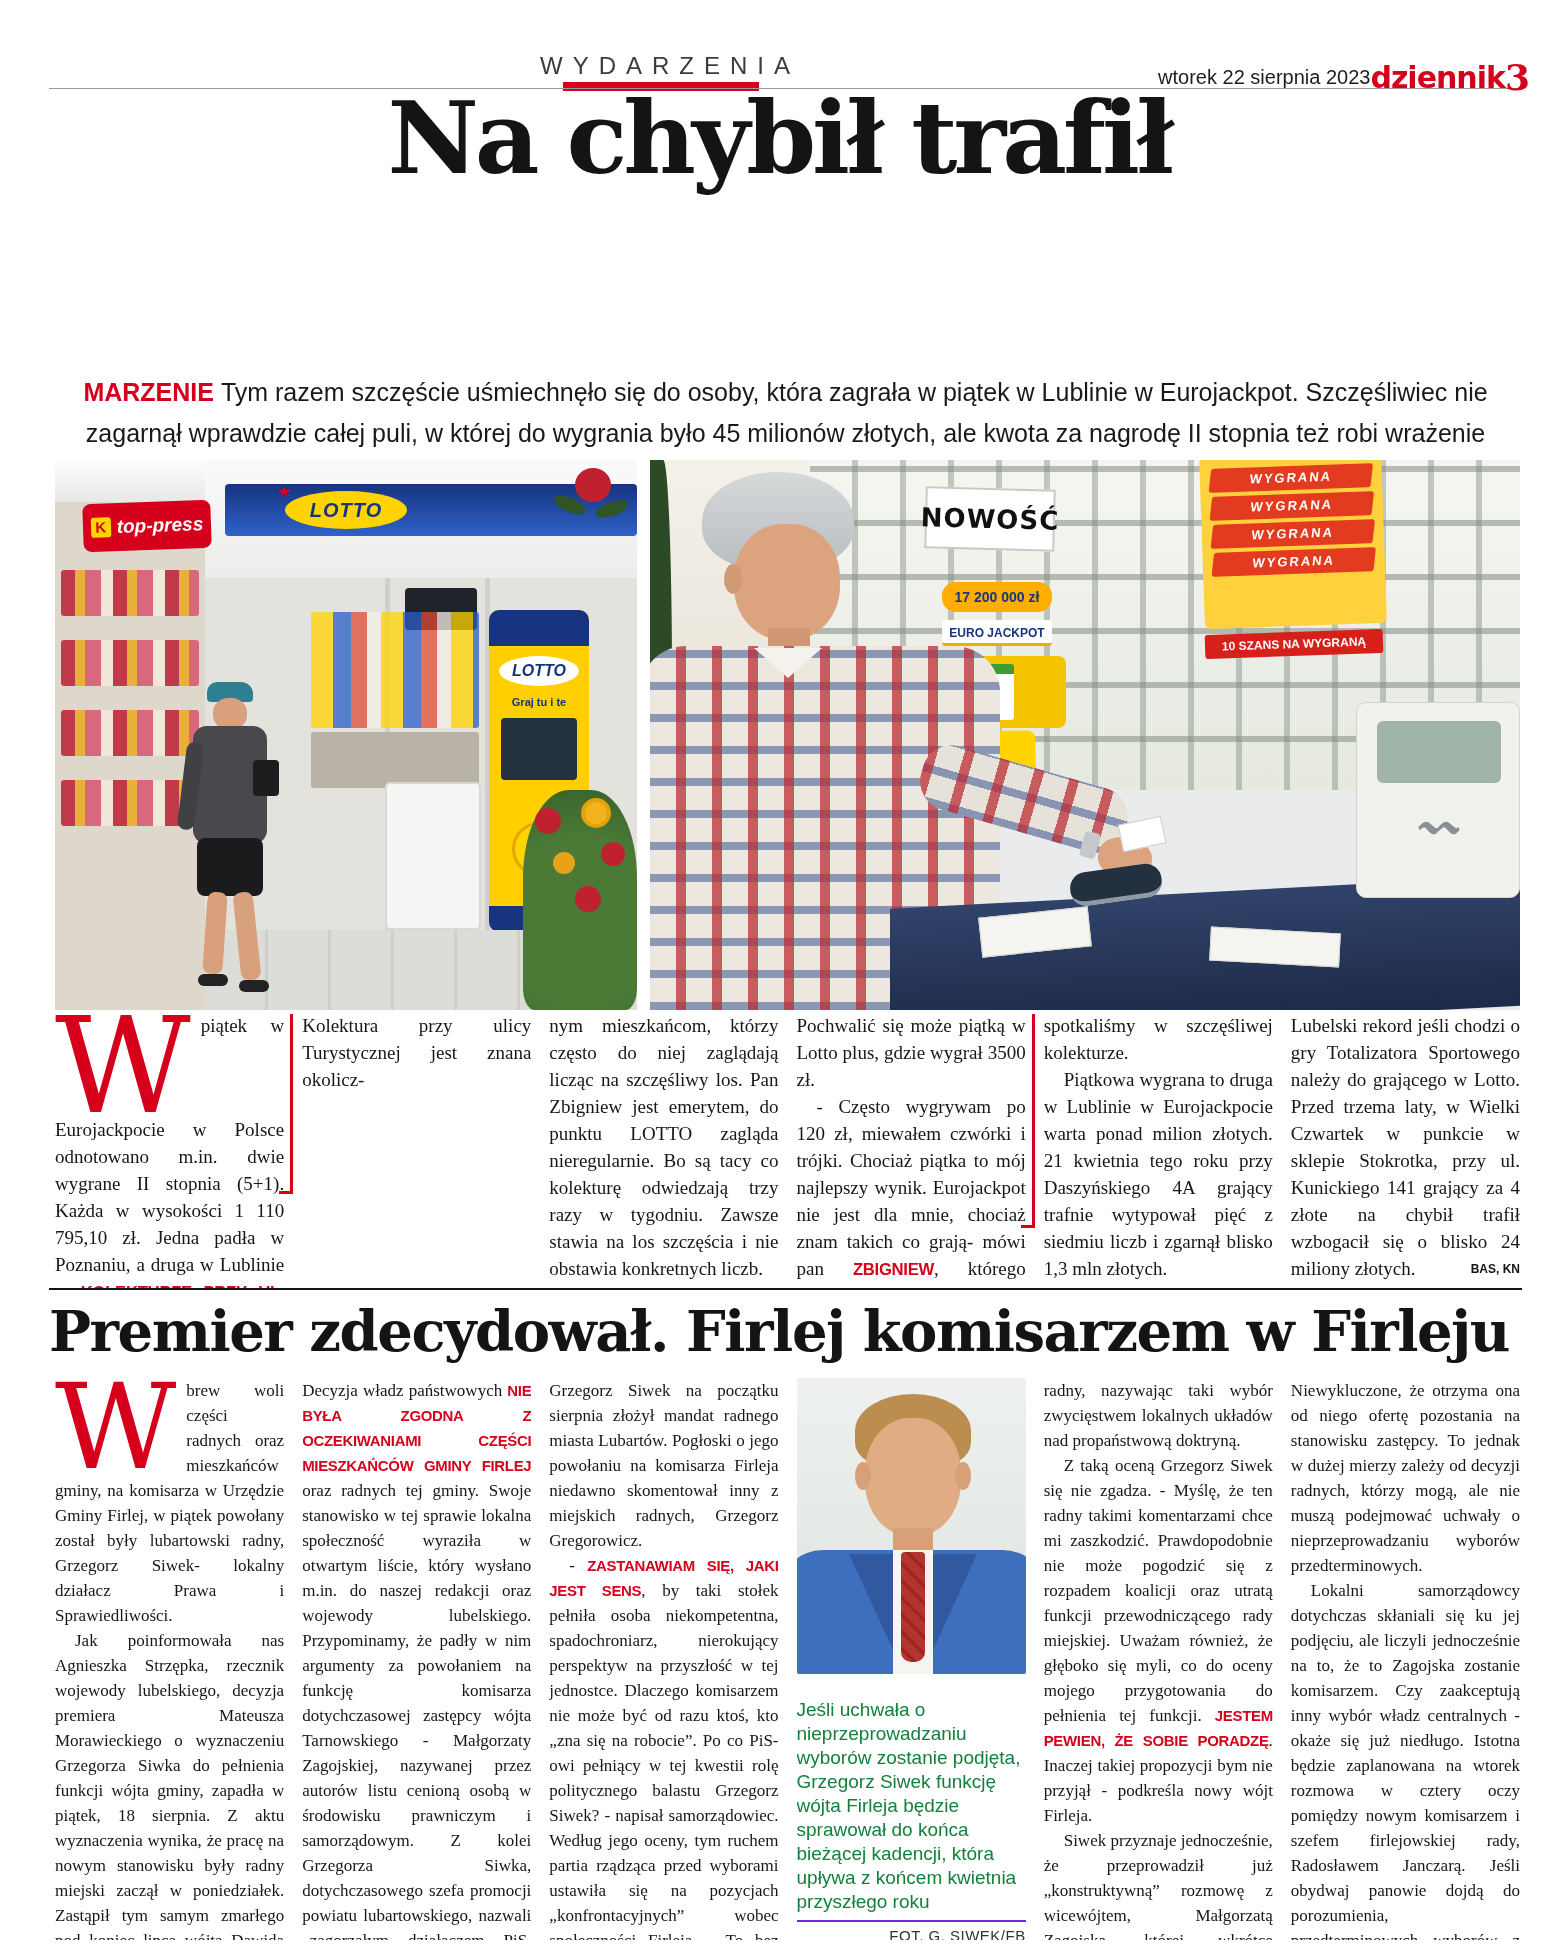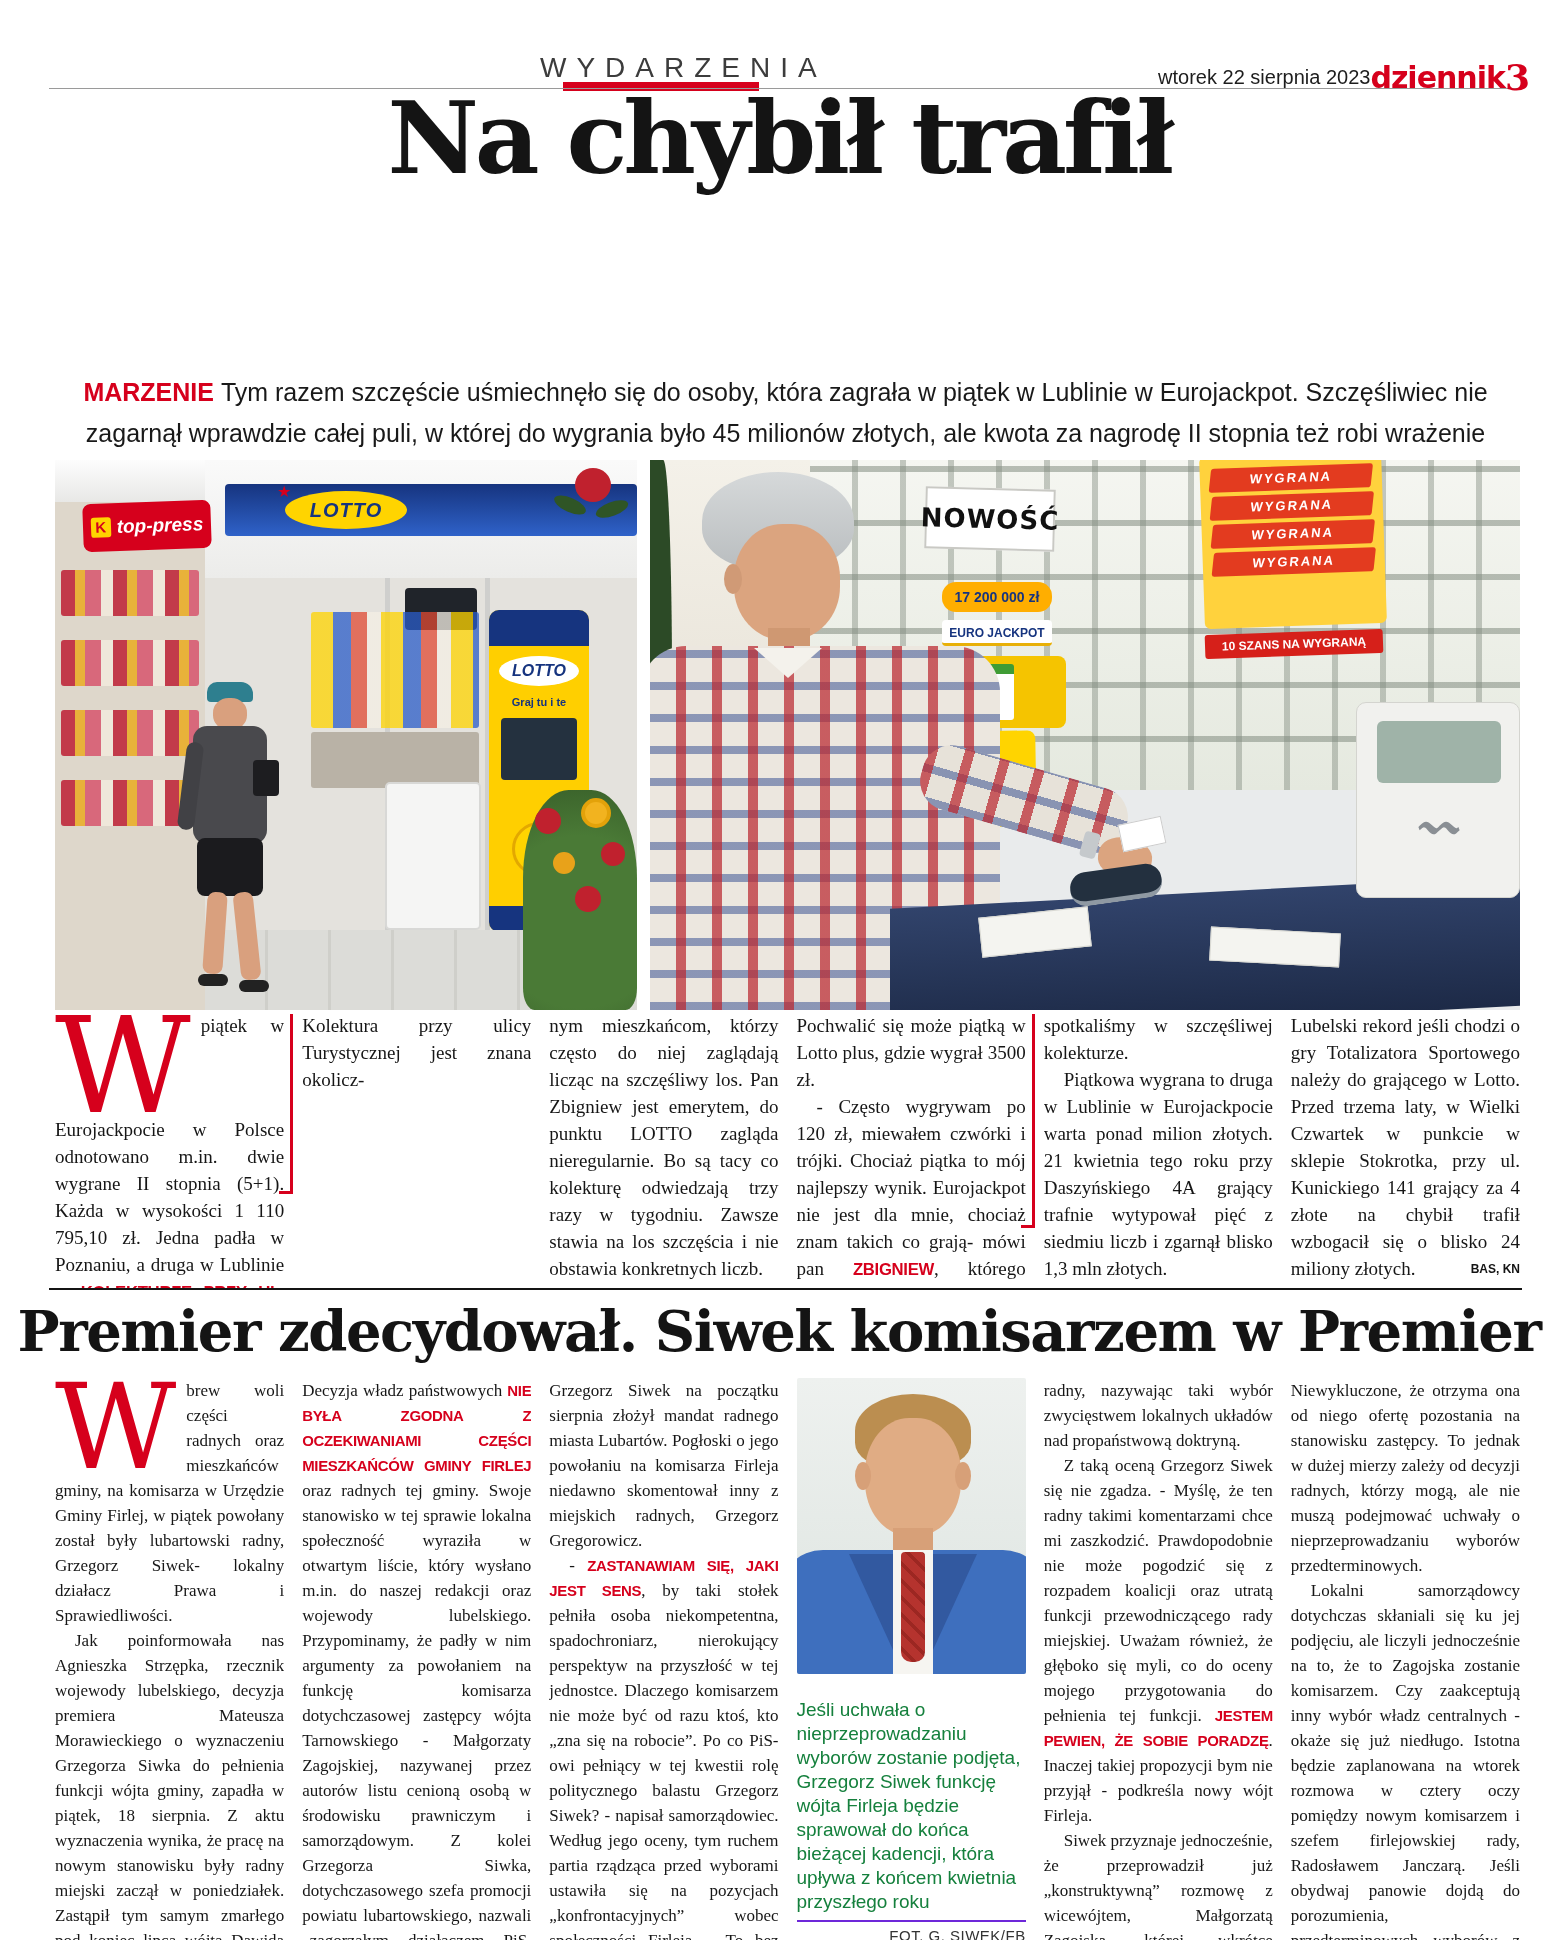--- a/index.html
+++ b/index.html
@@ -4,21 +4,21 @@
 <style>
   :root{ --accent:#d6001c; --ink:#161616; }
   *{box-sizing:border-box; margin:0; padding:0;}
   html,body{background:#888;}
   .page{position:relative; width:1558px; height:1947px; background:#fff; margin:0 auto;
         font-family:"Liberation Serif",serif; color:var(--ink); overflow:hidden;}
 
   
   .head-rule{position:absolute; left:49px; top:88px; width:1473px; height:1px; background:#9a9a9a;}
   .section-head{position:absolute; left:540px; top:52px; width:240px; text-align:center;
-    font-family:"Liberation Sans",sans-serif; font-weight:300; font-size:28px; letter-spacing:10px; color:#3c3c3c;}
+    font-family:"Liberation Sans",sans-serif; font-weight:300; font-size:24px; letter-spacing:10px; color:#3c3c3c;}
   .section-bar{position:absolute; left:563px; top:82px; width:196px; height:9px; background:var(--accent);}
   .masthead-right{position:absolute; top:56px; right:28px; display:flex; align-items:center; gap:0;}
   .date{font-family:"Liberation Sans",sans-serif; font-size:20px; color:#1d1d1d;}
   .brand{font-family:"DejaVu Sans",sans-serif; font-weight:800; font-size:30px; color:var(--accent); letter-spacing:-1px;}
   .page-num{font-family:"DejaVu Serif",serif; font-weight:700; font-size:36px; color:var(--accent);}
 
   
   .h1{position:absolute; top:86px; left:0; width:100%; text-align:center;
       font-family:"DejaVu Serif",serif; font-weight:700; font-size:100px; line-height:105px;
       letter-spacing:-4px; color:#141414;}
@@ -350,21 +350,21 @@
       <div>
           <p class="par"><span>Lubelski rekord jeśli chodzi o gry Totalizatora Sportowego należy do grającego w Lotto. Przed trzema laty, w Wielki Czwartek w punkcie w sklepie Stokrotka, przy ul. Kunickiego 141 grający za 4 złote na chybił trafił wzbogacił się o blisko 24 miliony złotych.</span></p>
         </div>
       <div class="byline">BAS, KN</div>
     </div>
   </section>
   <div class="conn" id="conn1"></div>
   <div class="conn" id="conn2"></div>
 
   <div class="divider"></div>
-  <div class="h2">Premier zdecydował. Siwek komisarzem w Premier</div>
+  <div class="h2">Premier zdecydował. Firlej komisarzem w Firleju</div>
 
   <section class="cols art2">
     <div class="col">
         <span class="dropcap">W</span>
         <p class="par"><span>brew woli części radnych oraz mieszkańców gminy, na komisarza w Urzędzie Gminy Firlej, w piątek powołany został były lubartowski radny, Grzegorz Siwek- lokalny działacz Prawa i Sprawiedliwości.</span></p>
         <p class="par"><span>Jak poinformowała nas Agnieszka Strzępka, rzecznik wojewody lubelskiego, decyzja premiera Mateusza Morawieckiego o wyznaczeniu Grzegorza Siwka do pełnienia funkcji wójta gminy, zapadła w piątek, 18 sierpnia. Z aktu wyznaczenia wynika, że pracę na nowym stanowisku były radny miejski zaczął w poniedziałek. Zastąpił tym samym zmarłego pod koniec lipca wójta Dawida Tarnowskiego.</span></p>
       </div>
     <div class="col">
         <p class="par"><span>Decyzja władz państwowych </span><span class="r">NIE BYŁA ZGODNA Z OCZEKIWANIAMI CZĘŚCI MIESZKAŃCÓW GMINY FIRLEJ</span><span> oraz radnych tej gminy. Swoje stanowisko w tej sprawie lokalna społeczność wyraziła w otwartym liście, który wysłano m.in. do naszej redakcji oraz wojewody lubelskiego. Przypominamy, że padły w nim argumenty za powołaniem na funkcję komisarza dotychczasowej zastępcy wójta Tarnowskiego - Małgorzaty Zagojskiej, nazywanej przez autorów listu cenioną osobą w środowisku prawniczym i samorządowym. Z kolei Grzegorza Siwka, dotychczasowego szefa promocji powiatu lubartowskiego, nazwali „zagorzałym działaczem PiS, który z gminą Firlej nie miał żadnej styczności”.</span></p>
       </div>

